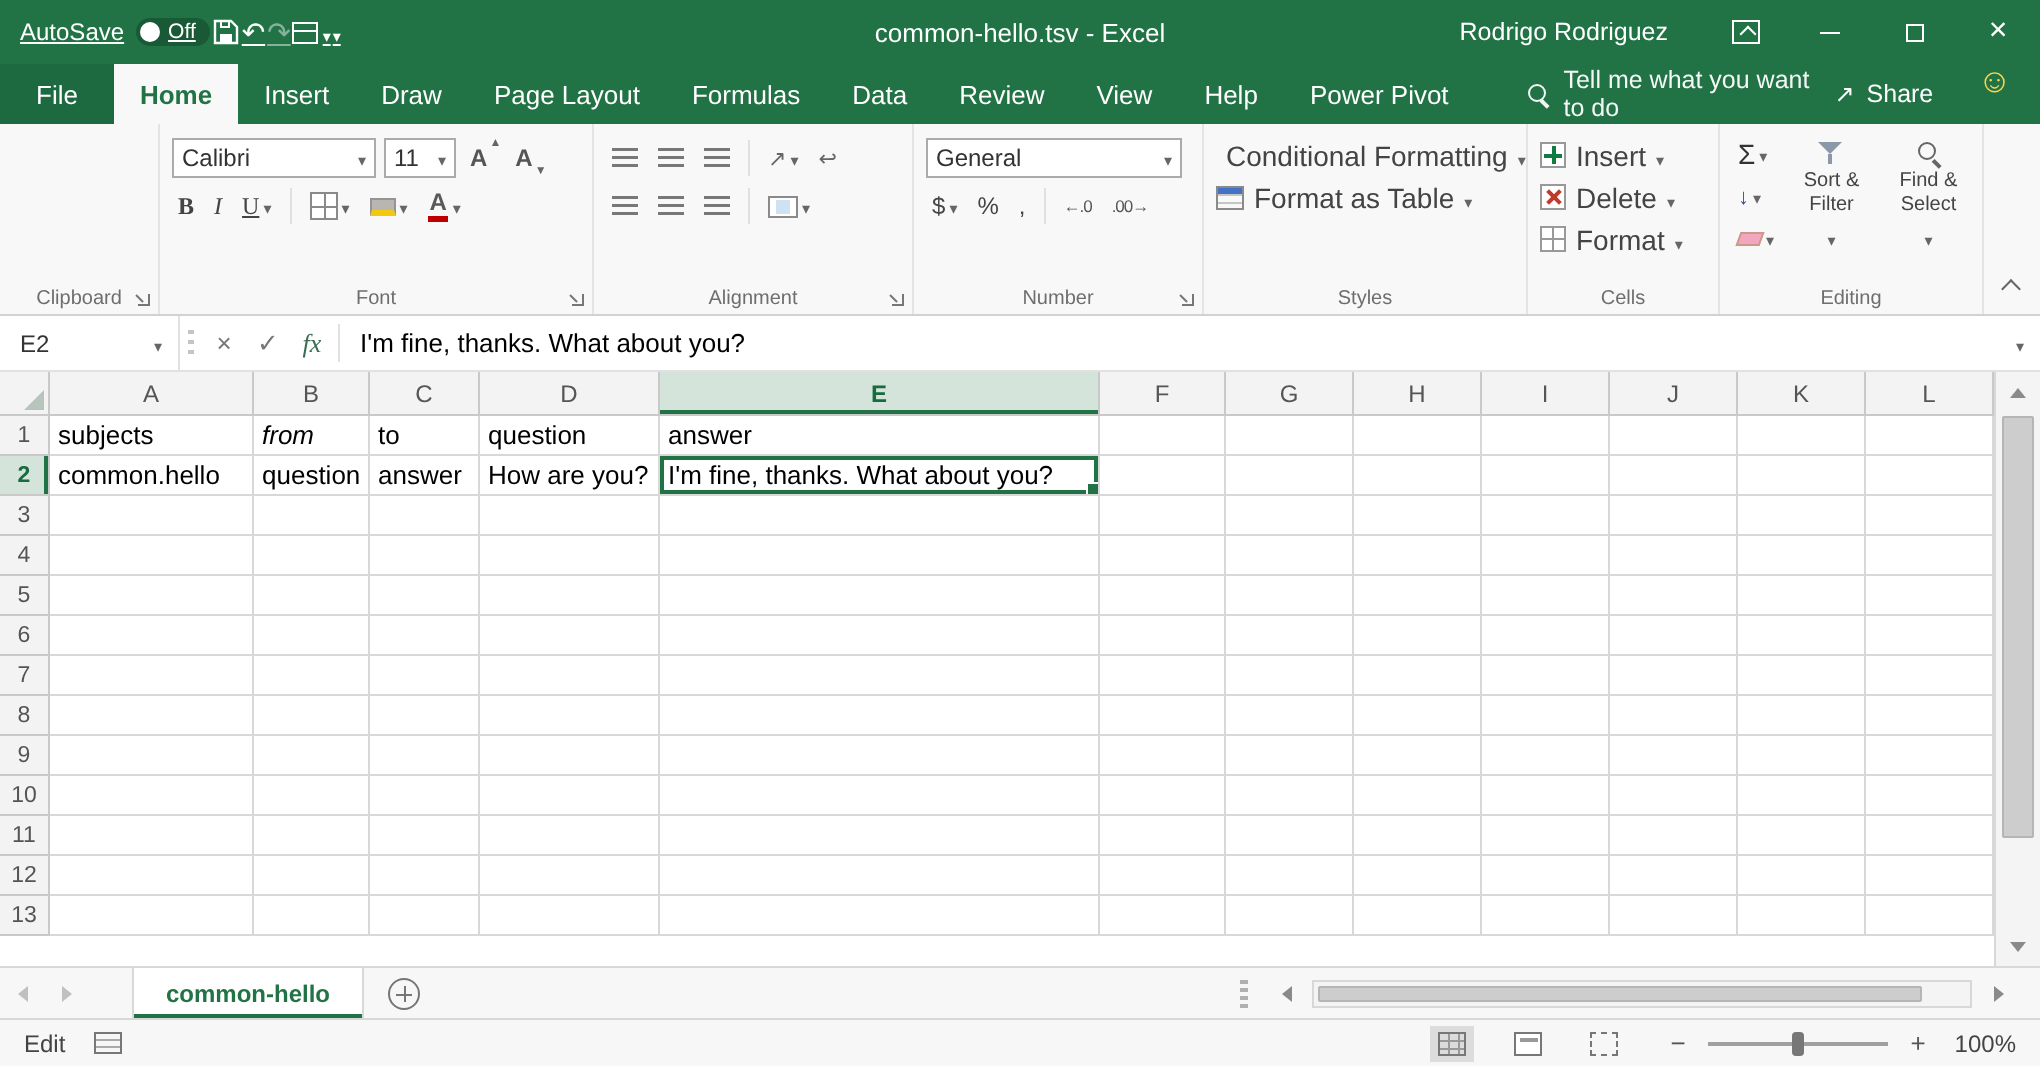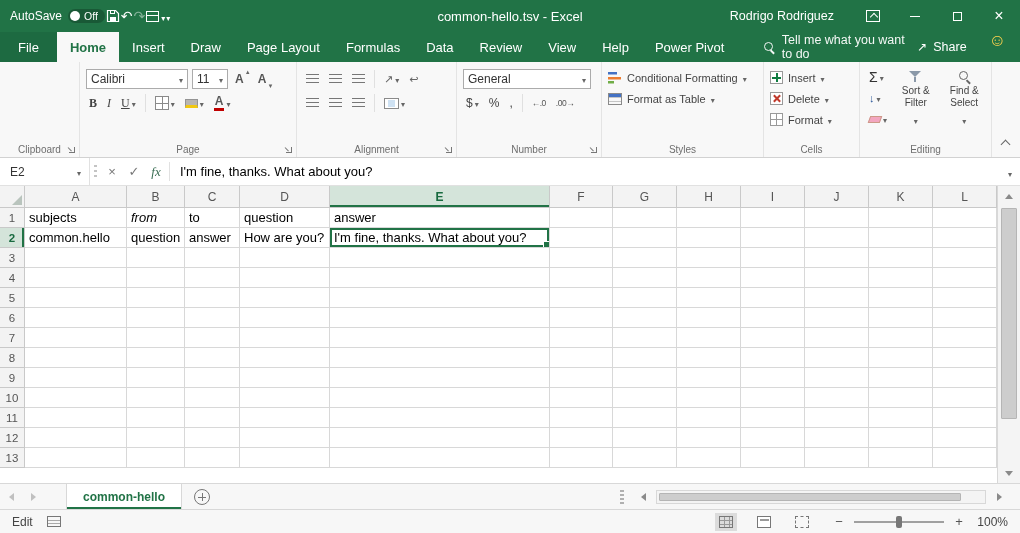--- a/index.html
+++ b/index.html
@@ -6,21 +6,21 @@
     --green:#217346; --green-dark:#1d6a41; --red:#c00000;
     --line:#d8d8d8; --hline:#c9c9c9; --txt:#444;
     --selhdr:#d4e4da; --selhdrtxt:#186a3f;
   }
   *{box-sizing:border-box;margin:0;padding:0;font-family:"Liberation Sans","DejaVu Sans",sans-serif;}
   html,body{margin:0;background:#888;}
   .window{width:1020px;height:533px;display:flex;flex-direction:column;overflow:hidden;background:#fff;position:relative;}
 
   
   .titlebar{height:32px;background:var(--green);display:flex;align-items:center;color:#fff;position:relative;flex:0 0 32px;}
-  .tb-left{display:flex;align-items:flex-end;gap:1px;padding-left:10px;z-index:2;}
+  .tb-left{display:flex;align-items:flex-end;gap:1px;padding-left:10px;z-index:2;text-decoration:underline;}
   .autosave{display:flex;align-items:center;gap:6px;font-size:12px;}
   .pill{display:inline-flex;align-items:center;gap:4px;border-radius:8px;background:rgba(0,0,0,.22);padding:1px 7px 1px 2px;font-size:10.5px;}
   .knob{width:10px;height:10px;border-radius:50%;background:#fff;display:inline-block;}
   .tb-ico{color:#fff;font-size:14px;line-height:1;display:inline-flex;align-items:center;gap:2px;cursor:default;}
   .tb-ico.dim{opacity:.45;}
   .u-undo::after{content:"↶";} .u-redo::after{content:"↷";}
   .qat-box{width:13px;height:11px;border:1px solid #fff;display:inline-block;background:
     linear-gradient(#fff,#fff) 0 3px/13px 1px no-repeat;}
   .car{display:inline-block;}
   .car::after{content:"▾";font-size:8px;color:#666;line-height:1;}
@@ -97,21 +97,21 @@
   .i-orient{display:inline-block;font-size:11px;color:#666;}
   .i-orient::after{content:"↗";}
   .i-wrap{display:inline-block;font-size:11px;color:#666;}
   .i-wrap::after{content:"↩";}
   .i-merge{width:15px;height:11px;border:1px solid #8a8a8a;background:linear-gradient(#cfe2f3,#cfe2f3) center/7px 7px no-repeat,#fff;display:inline-block;}
 
   
   .decbtn{font-size:8.5px;color:#555;letter-spacing:-.5px;}
 
   
-  .srow{display:flex;align-items:center;gap:5px;height:21px;color:var(--txt);font-size:11px;white-space:nowrap;}
+  .srow{display:flex;align-items:center;gap:5px;height:21px;color:var(--txt);font-size:14px;white-space:nowrap;}
   .i-cf{width:14px;height:13px;display:inline-block;background:
     linear-gradient(#4472c4,#4472c4) 0 1px/9px 2.5px no-repeat,
     linear-gradient(#ed7d31,#ed7d31) 0 5.5px/13px 2.5px no-repeat,
     linear-gradient(#70ad47,#70ad47) 0 10px/6px 2.5px no-repeat;}
   .i-ftable{width:14px;height:12px;border:1px solid #8a8a8a;display:inline-block;background:
     linear-gradient(#4472c4,#4472c4) 0 0/14px 3px no-repeat,
     repeating-linear-gradient(to bottom,transparent 0 3px,#c5c5c5 3px 4px);}
   .i-cstyles{width:14px;height:12px;display:inline-block;background:
     linear-gradient(#ffd966,#ffd966) 0 0/6px 5px no-repeat,
     linear-gradient(#ed7d31,#ed7d31) 8px 0/6px 5px no-repeat,
@@ -320,21 +320,21 @@
           </span>
         <span class="rbtn">
             <span class="i-bucket"></span>
             <span class="car"></span>
           </span>
         <span class="rbtn">
             <span class="i-A">A</span>
             <span class="car"></span>
           </span>
       </div>
-      <span class="glabel">Page</span>
+      <span class="glabel">Font</span>
       <span class="dlg"></span>
     </div>
 
     <div class="rgroup" style="width:160px">
       <div class="rrow">
         <span class="rbtn">
             <span class="i-bars"></span>
           </span>
         <span class="rbtn">
             <span class="i-bars"></span>

